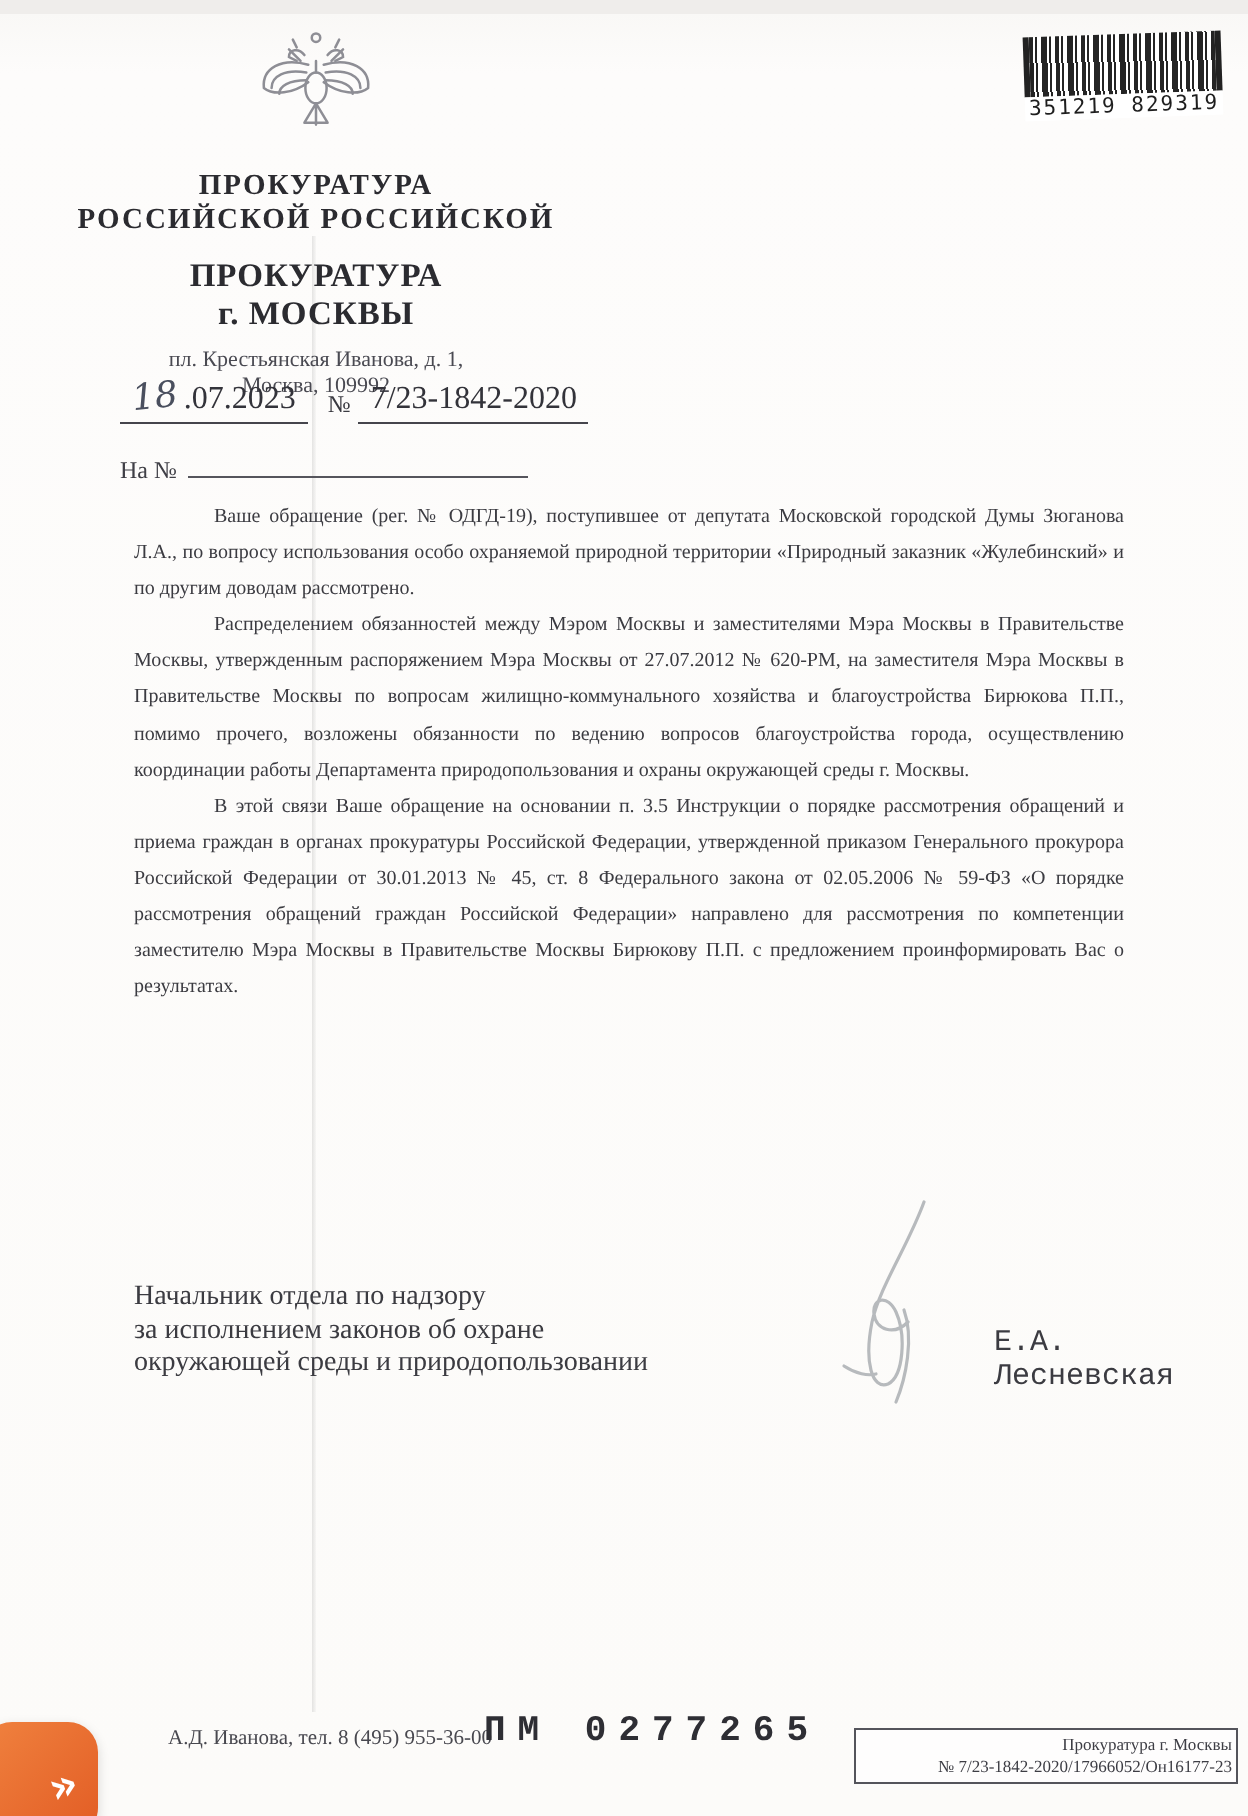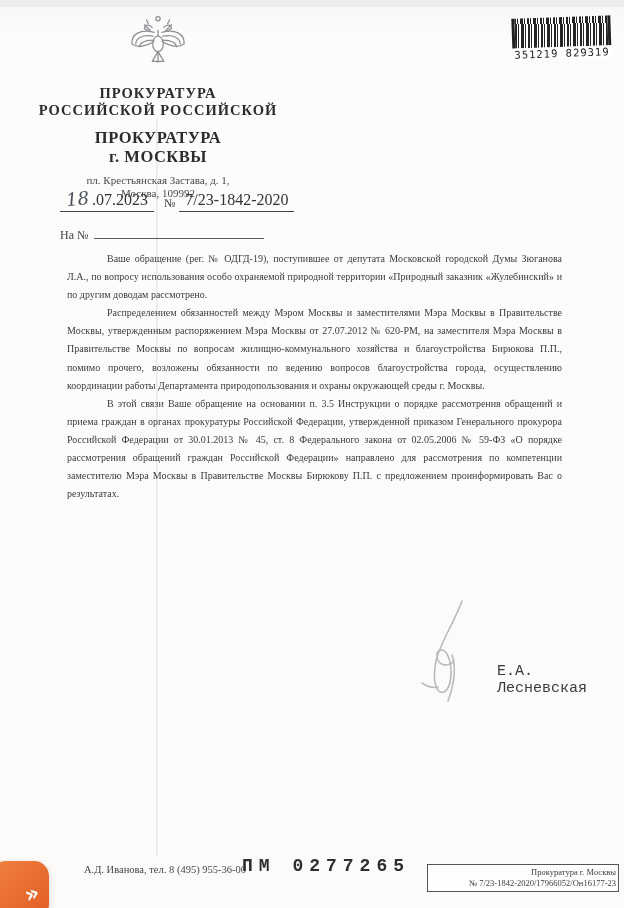--- a/index.html
+++ b/index.html
@@ -88,40 +88,45 @@
         <path d="M24 16 l-6 -6 M40 16 l6 -6"></path>
       </g>
     </svg>
   </div>
 
   <div class="header-block">
     <div class="org">ПРОКУРАТУРА</div>
     <div class="org">РОССИЙСКОЙ РОССИЙСКОЙ</div>
     <div class="office">ПРОКУРАТУРА</div>
     <div class="office" style="margin-top:0;">г. МОСКВЫ</div>
-    <div class="addr">пл. Крестьянская Застава, д. 1,</div>
+    <div class="addr">пл. Крестьянская Иванова, д. 1,</div>
     <div class="addr" style="margin-top:0;">Москва, 109992</div>
   </div>
 
   <div class="ref-line">
     <span class="u">
       <span class="hw">18</span><span>.07.2023</span>
     </span><span class="no-sign">№</span><span class="u">7/23-1842-2020</span>
   </div>
 
   <div class="na-line">
     <span>На №</span><span class="na-underline"></span>
   </div>
 
   <div class="body-text">
     <p>Ваше обращение (рег. № ОДГД-19), поступившее от депутата Московской городской Думы Зюганова Л.А., по вопросу использования особо охраняемой природной территории «Природный заказник «Жулебинский» и по другим доводам рассмотрено.</p>
     <p>Распределением обязанностей между Мэром Москвы и заместителями Мэра Москвы в Правительстве Москвы, утвержденным распоряжением Мэра Москвы от 27.07.2012 № 620-РМ, на заместителя Мэра Москвы в Правительстве Москвы по вопросам жилищно-коммунального хозяйства и благоустройства Бирюкова П.П., помимо прочего, возложены обязанности по ведению вопросов благоустройства города, осуществлению координации работы Департамента природопользования и охраны окружающей среды г. Москвы.</p>
     <p>В этой связи Ваше обращение на основании п. 3.5 Инструкции о порядке рассмотрения обращений и приема граждан в органах прокуратуры Российской Федерации, утвержденной приказом Генерального прокурора Российской Федерации от 30.01.2013 № 45, ст. 8 Федерального закона от 02.05.2006 № 59-ФЗ «О порядке рассмотрения обращений граждан Российской Федерации» направлено для рассмотрения по компетенции заместителю Мэра Москвы в Правительстве Москвы Бирюкову П.П. с предложением проинформировать Вас о результатах.</p>
   </div>
 
+  <div class="sig-block">
+    <div>Начальник отдела по надзору</div>
+    <div>за исполнением законов об охране</div>
+    <div>окружающей среды и природопользовании</div>
+  </div>
 
   <div class="sig-squiggle">
     <svg viewBox="0 0 62 112" width="62" height="112">
       <g stroke="#b7babd" fill="none" stroke-width="1.6" stroke-linecap="round">
         <path d="M48 6 C 40 28, 26 48, 22 66 C 18 86, 22 100, 30 97 C 38 93, 39 72, 34 61 C 30 52, 22 54, 23 62 C 24 70, 33 73, 40 66"></path>
         <path d="M38 60 C 43 74, 39 94, 34 106"></path>
         <path d="M8 88 C 14 92, 20 93, 24 92"></path>
       </g>
     </svg>
   </div>

